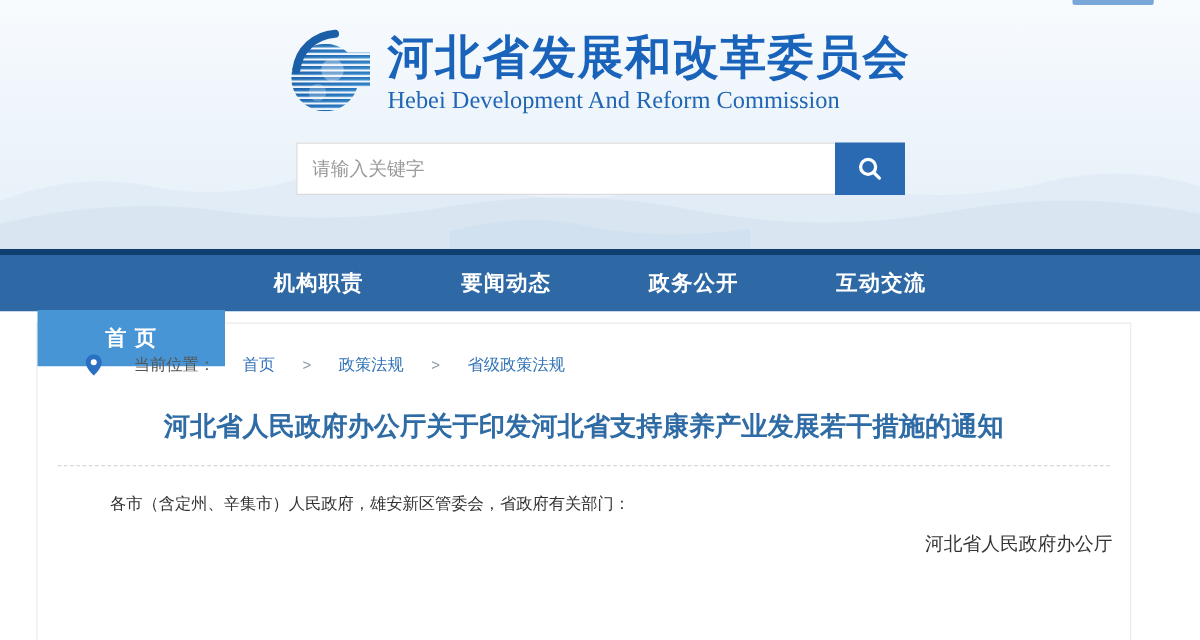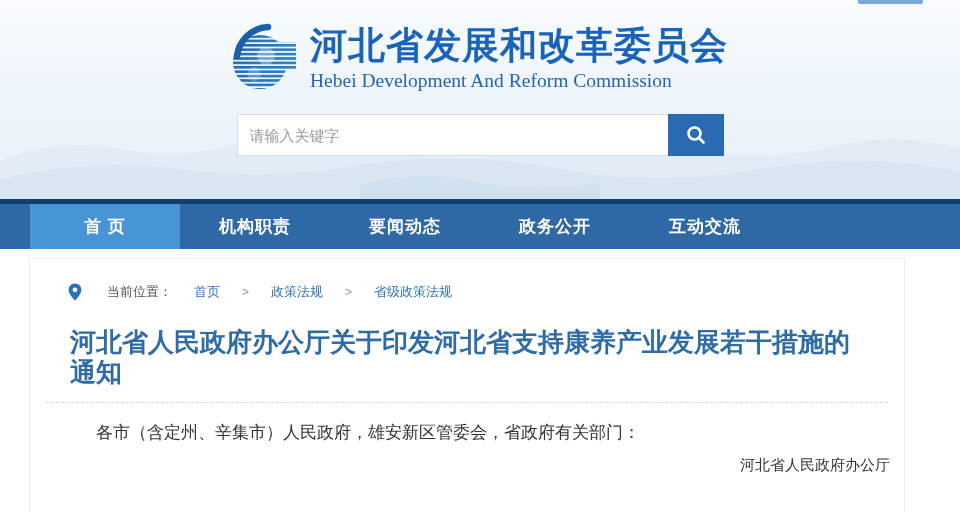--- a/index.html
+++ b/index.html
@@ -101,21 +101,21 @@
     height: 45px;
     line-height: 45px;
     text-align: center;
     color: #ffffff;
     font-size: 17px;
     font-weight: bold;
     letter-spacing: 1px;
     cursor: pointer;
     white-space: nowrap;
   }
-  .nav-item.active { background: #4795d5; }
+  .nav-item.active { background: #4795d5; margin-top: 44px; }
 
   
   .content {
     width: 876px;
     margin: 9px 0 0 29px;
     background: #ffffff;
     border: 1px solid #ececec;
     min-height: 300px;
     padding-bottom: 30px;
   }
@@ -125,22 +125,23 @@
     align-items: center;
     gap: 22px;
     font-size: 13px;
     color: #555;
   }
   .breadcrumb .crumb-link { color: #3273b5; cursor: pointer; text-decoration: none; font-family: Liberation Serif, serif; }
   .breadcrumb .sep { color: #8a9aa8; font-size: 12px; }
   .pin-wrap { width: 14px; height: 18px; display: inline-flex; margin-right: 3px; }
 
   .article-title {
+    text-align: center;
     margin: 26px 40px 0;
-    font-size: 26px;
+    font-size: 21px;
     font-weight: bold;
     color: #2f6ba5;
     line-height: 30px;
   }
   .meta {
     display: flex;
     justify-content: center;
     align-items: center;
     gap: 28px;
     margin-top: 20px;
@@ -151,21 +152,21 @@
   .meta .print { cursor: pointer; }
   .meta .print .print-word { color: #3273b5; }
   .divider {
     margin: 15px 16px 0;
     border-bottom: 1px dashed #d8d8d8;
     height: 0;
   }
   .body-text {
     margin: 17px 30px 0 32px;
     font-family: "Liberation Serif", serif;
-    font-size: 17px;
+    font-size: 13px;
     color: #333;
     line-height: 26px;
   }
   .body-text p { text-indent: 2em; margin-bottom: 2px; }
   .signature {
     text-align: right;
     margin: 10px 14px 0 0;
     font-family: "Liberation Serif", serif;
     font-size: 15px;
     color: #333;

